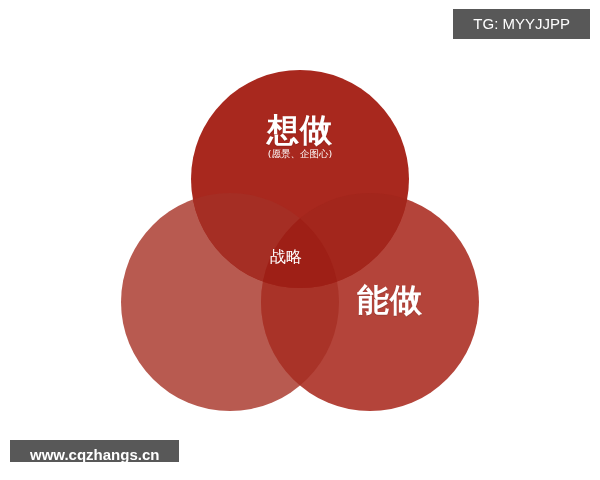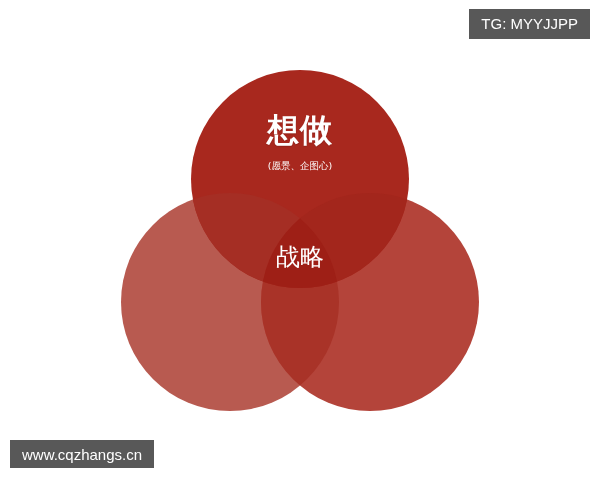--- a/index.html
+++ b/index.html
@@ -1,24 +1,24 @@
 <!DOCTYPE html>
 <html><head>
   <meta charset="utf-8">
   <style>
     html, body { margin:0; padding:0; }
     body { width:600px; height:480px; background:#ffffff; position:relative; overflow:hidden; font-family:"DejaVu Sans", sans-serif; }
     .venn svg { position:absolute; left:0; top:0; }
     .label { position:absolute; color:#ffffff; text-align:center; }
     .title { font-family:Liberation Serif, serif; font-weight:bold; font-size:32px; letter-spacing:1px; line-height:36px; text-shadow:0 1px 1px rgba(0,0,0,0.15); }
-    .sub { font-size:9.5px; line-height:12px; margin-top:12px; white-space:nowrap; }
-    .center-label { position:absolute; left:270px; top:245px; width:60px; text-align:center; color:#fff; font-size:24px; line-height:24px; }
-    .badge { position:absolute; background:#585858; color:#ffffff; font-family:"Liberation Sans", sans-serif; font-size:15px; line-height:30px; padding:0 12px; }
+    .sub { font-size:9.5px; line-height:12px; margin-top:0; white-space:nowrap; }
+    .center-label { position:absolute; left:270px; top:245px; width:60px; color:#fff; font-size:16px; line-height:24px; }
+    .badge { position:absolute; background:#585858; color:#ffffff; font-family:"Liberation Sans", sans-serif; font-size:15px; line-height:30px; padding:0 20px; }
     .badge-tg { right:10px; top:9px; height:30px; }
-    .badge-web { left:10px; top:440px; height:28px; }
+    .badge-web { left:10px; top:440px; height:22px;font-weight:bold; }
   </style>
 </head>
 <body>
 
 <div class="venn">
   <svg width="600" height="480" viewBox="0 0 600 480">
     <defs>
       <clipPath id="clipTop">
           <circle cx="300" cy="179" r="109"></circle>
         </clipPath>
@@ -47,18 +47,19 @@
 
 <div class="label" style="left:230px; top:112px; width:140px;">
   <div class="title">想做</div>
   <div class="sub">(愿景、企图心)</div>
 </div>
 
 <div class="label" style="left:150px; top:282px; width:130px;">
 </div>
 
 <div class="label" style="left:325px; top:282px; width:130px;">
+  <div class="title">能做</div>
 </div>
 
 <div class="center-label">战略</div>
 
 <div class="badge badge-tg">TG: MYYJJPP</div>
 <div class="badge badge-web">www.cqzhangs.cn</div>
 
 </body></html>

